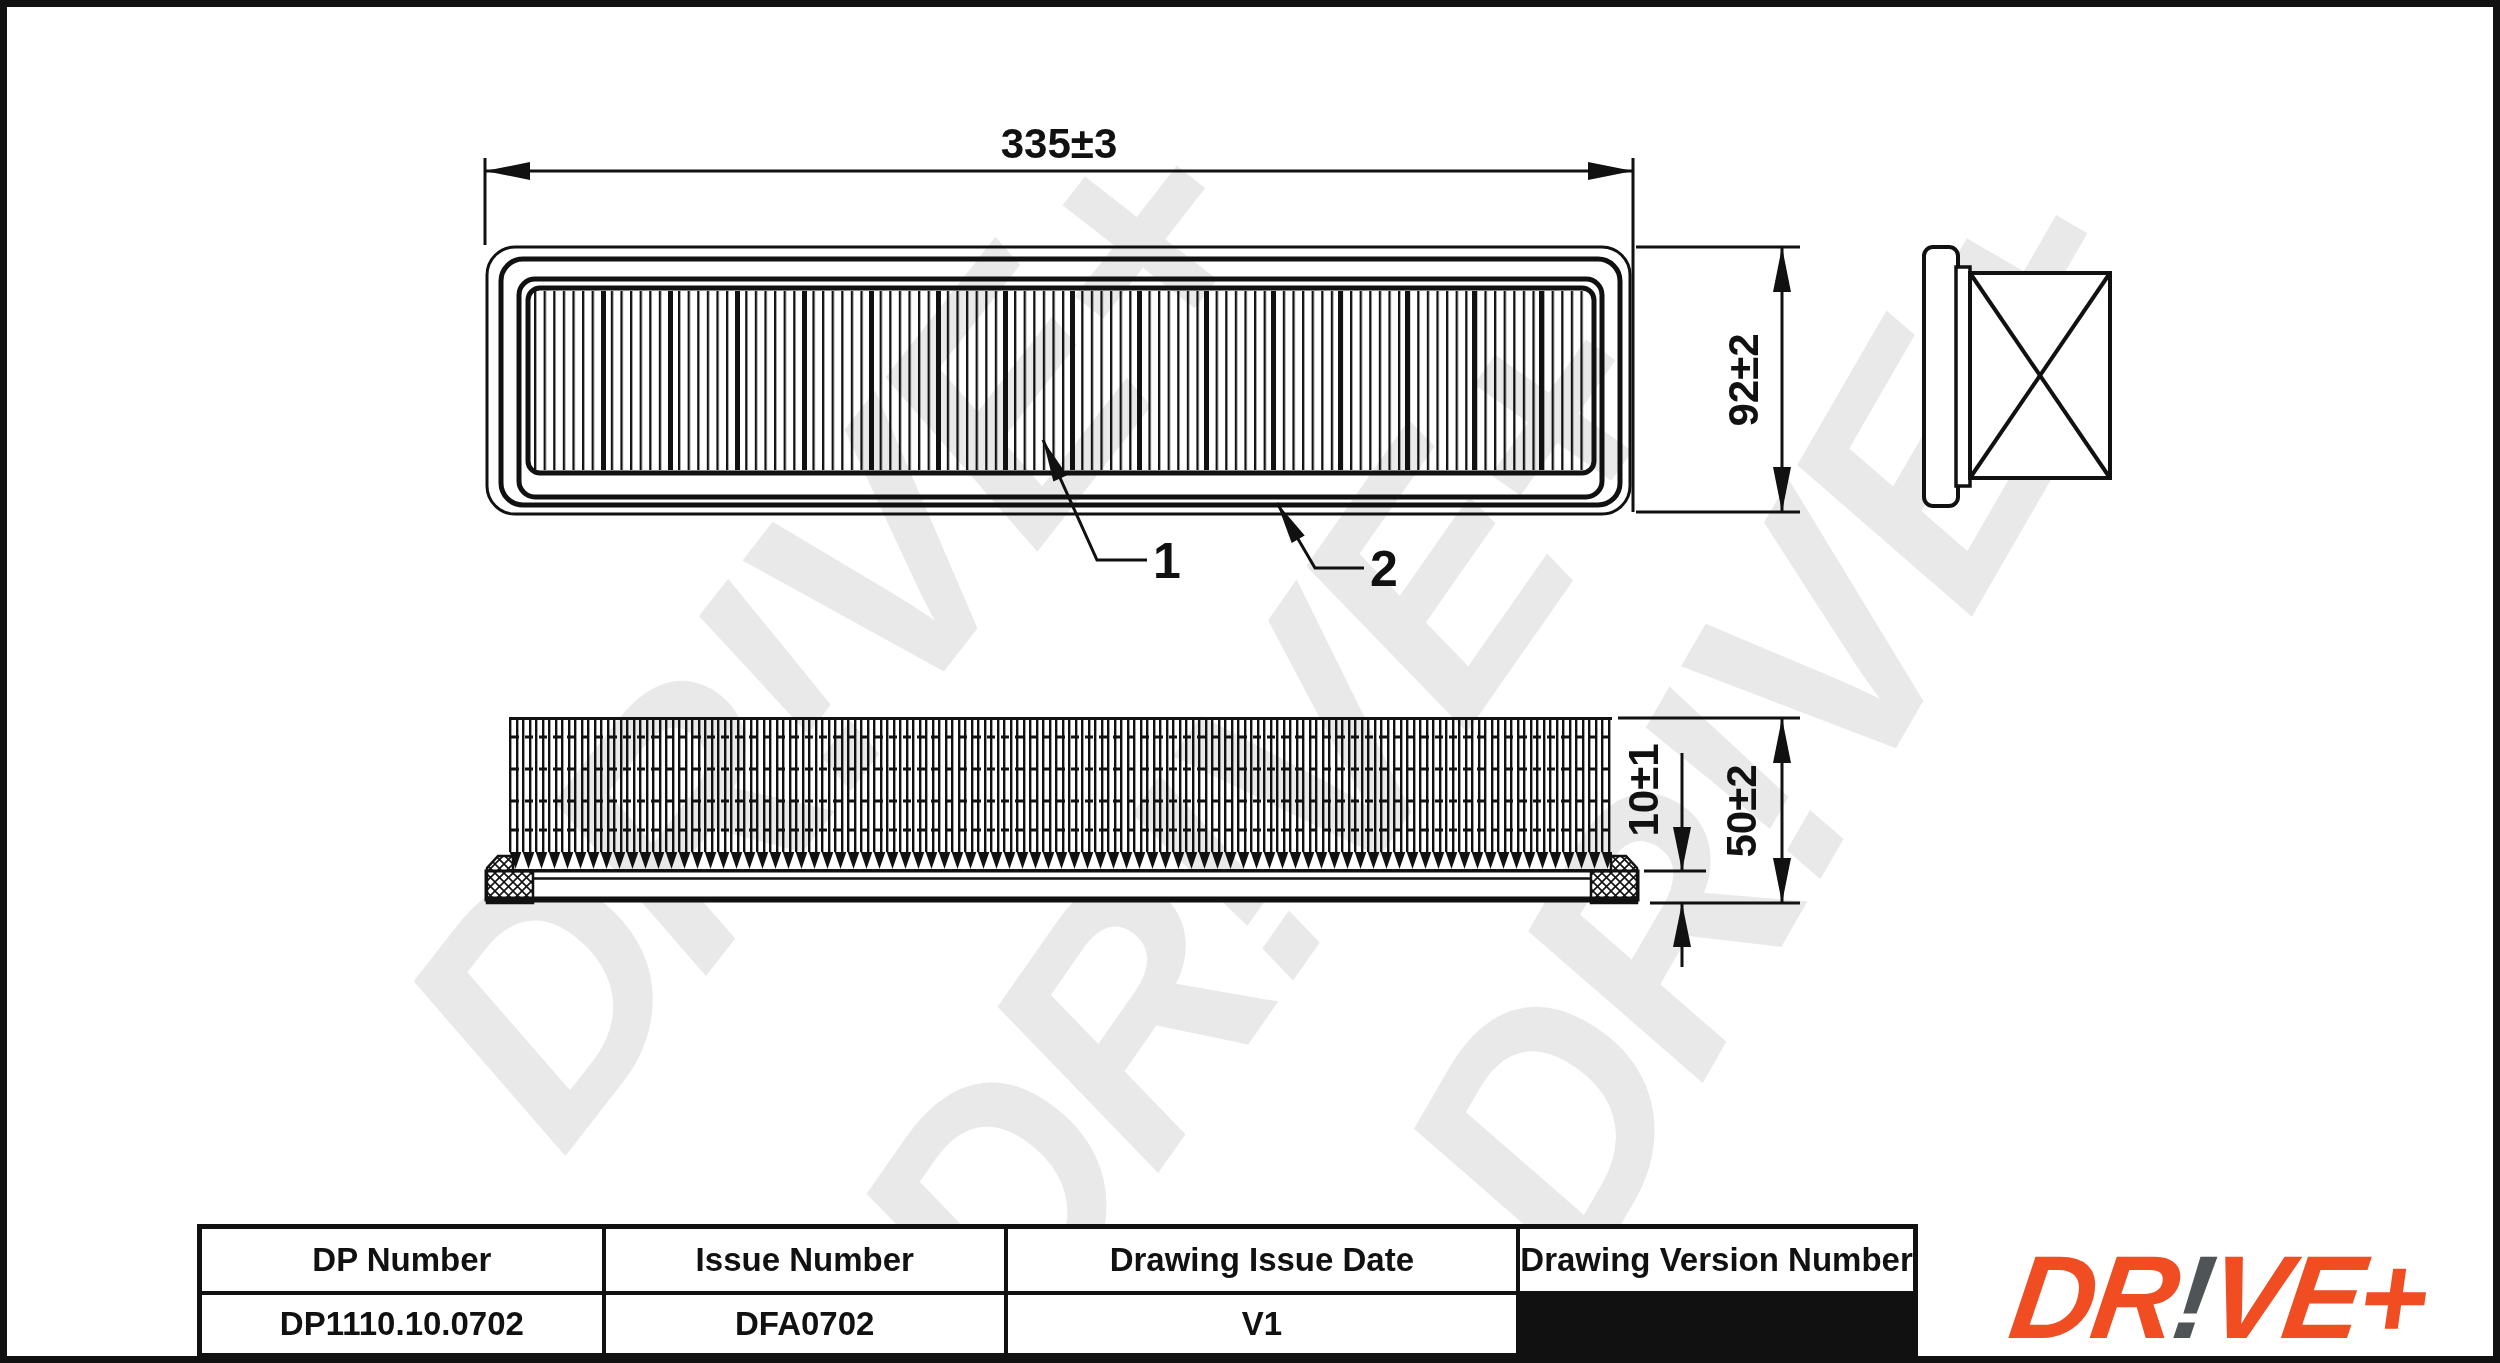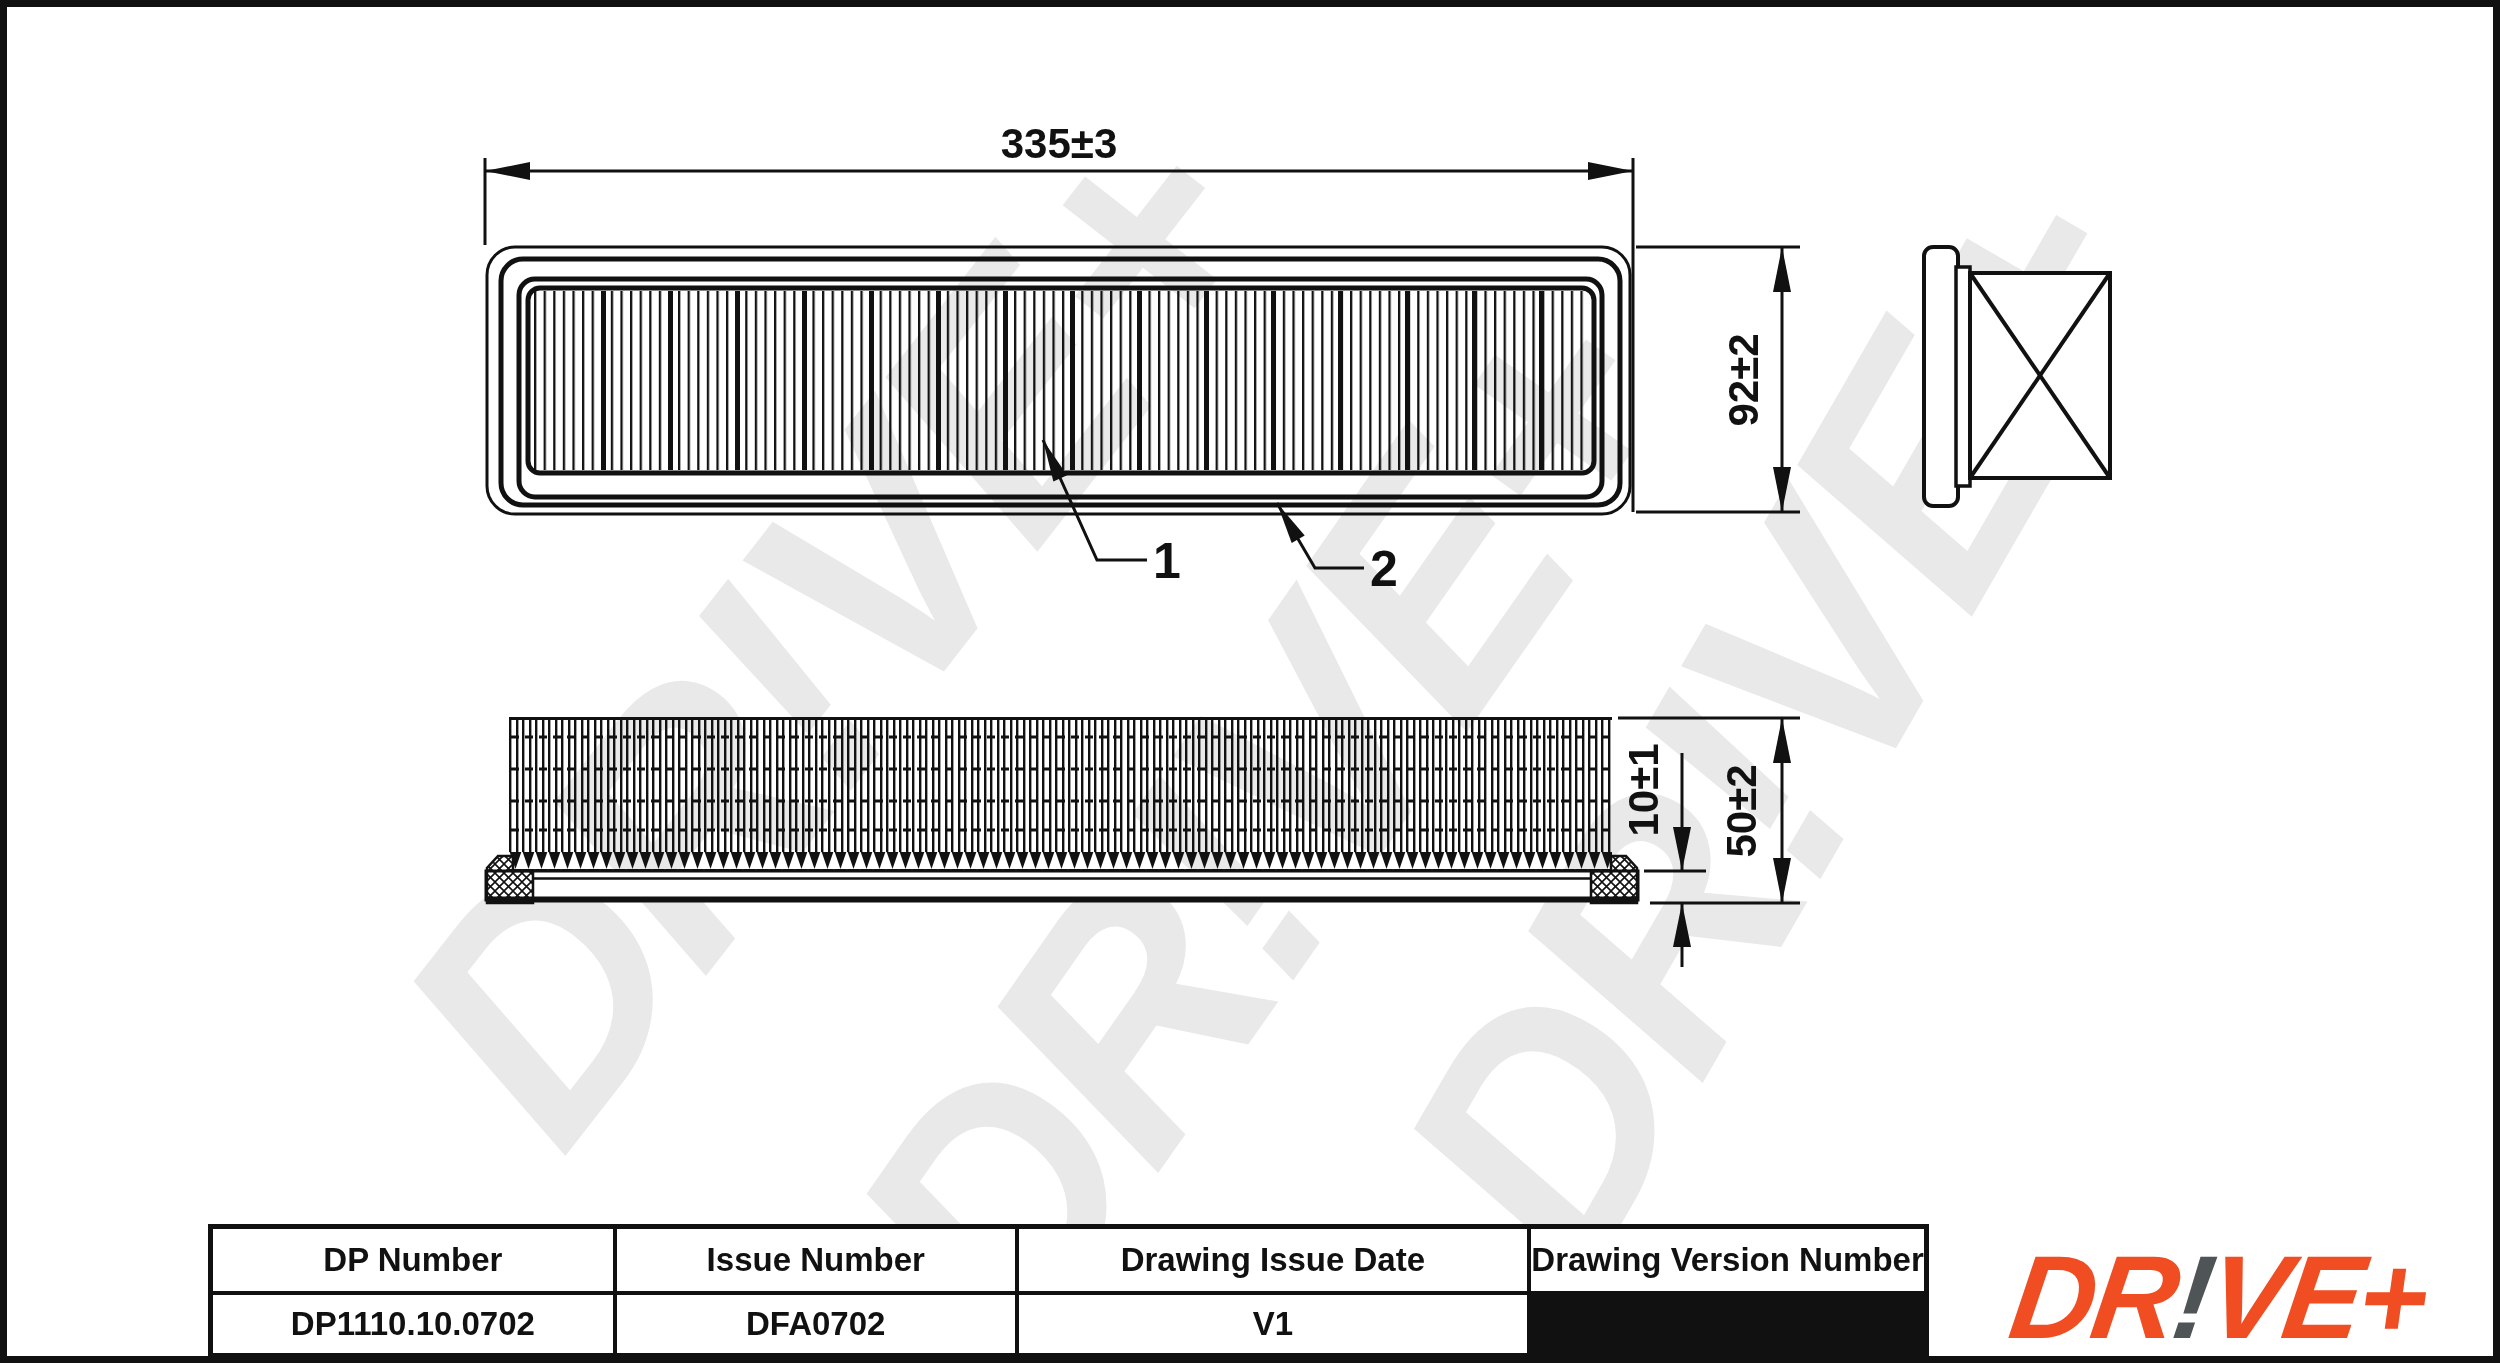--- a/index.html
+++ b/index.html
@@ -9,21 +9,21 @@
   }
   .page > svg{position:absolute;left:0;top:0;}
 
   
   .dim-text{font-weight:bold;font-size:42px;fill:#111;}
   .callout-text{font-weight:bold;font-size:50px;fill:#111;}
   .wm-text{font-weight:bold;font-style:italic;font-size:330px;letter-spacing:-10px;}
 
   
   .tbl{
-    position:absolute;left:208px;top:1224px;width:1721px;height:134px;
+    position:absolute;left:197px;top:1224px;width:1721px;height:134px;
     background:#111;display:grid;
     grid-template-columns:405fr 403fr 515fr 398fr;
     grid-template-rows:63fr 58fr;
     gap:4px;padding:5px;box-sizing:border-box;
   }
   .tbl .cell{
     background:#fff;display:flex;align-items:center;justify-content:center;
     font-weight:bold;font-size:33px;color:#111;white-space:nowrap;
   }
 

